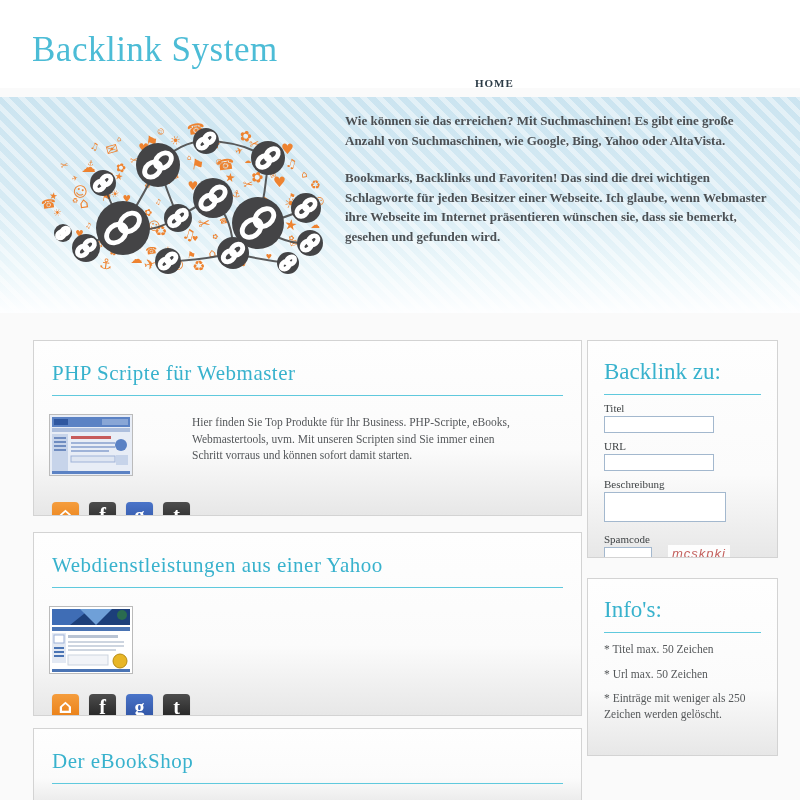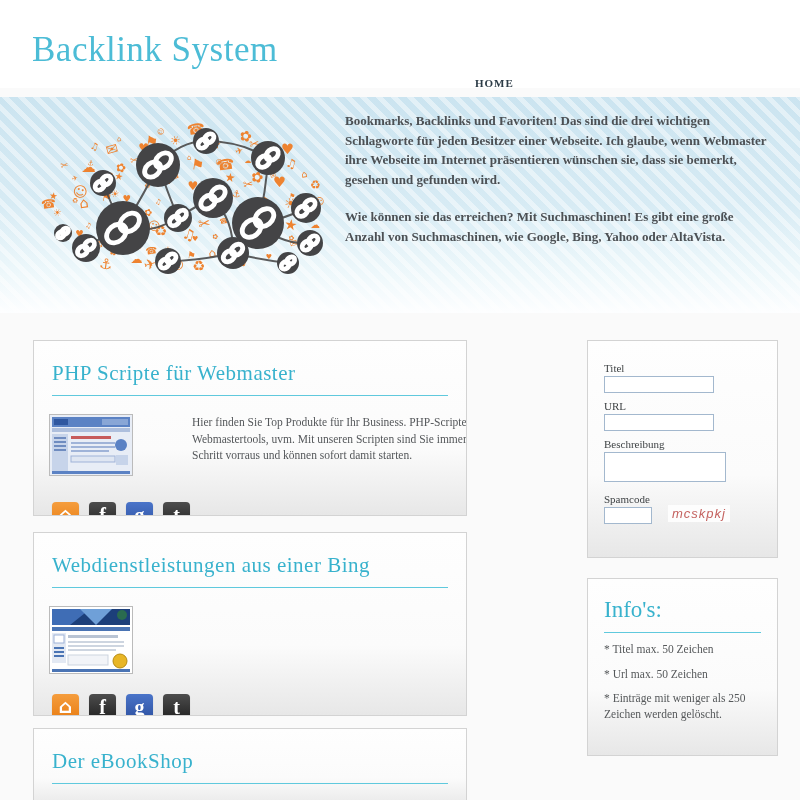--- a/index.html
+++ b/index.html
@@ -35,21 +35,21 @@
   .box{
     position:absolute;box-sizing:border-box;
     border:1px solid #d3d3d3;
     background:linear-gradient(180deg,#fefefe 0%,#fbfbfb 62%,#e7e7e7 100%);
     overflow:hidden;
   }
   .box h2{
     margin:4px 0 0 0;font-weight:normal;color:#38b2cd;
     padding-bottom:9px;border-bottom:1px solid #5fc9dd;
   }
-  .box-left{left:33px;width:434px;padding:16px 18px;}
+  .box-left{left:33px;width:549px;padding:16px 18px;}
   .box-left h2{font-size:21px;letter-spacing:.5px;}
   #box-php{top:340px;height:176px;}
   #box-web{top:532px;height:184px;}
   #box-ebook{top:728px;height:80px;border-bottom:none;}
   .row{margin-top:18px;position:relative;min-height:72px;}
   .thumb{
     position:absolute;left:-3px;top:0;width:82px;height:60px;
     border:1px solid #bbb;background:#fff;cursor:pointer;
   }
   .thumb svg{display:block;}
@@ -305,22 +305,22 @@
           </g>
           <circle cx="35" cy="130" r="9" fill="#444446"></circle>
           <g transform="translate(35 130) rotate(-40) scale(0.9)" fill="none" stroke="#fff" stroke-width="5.368">
             <ellipse cx="-3.2" cy="0" rx="4" ry="3"></ellipse>
             <ellipse cx="3.2" cy="0" rx="4" ry="3"></ellipse>
           </g>
         </g>
     </svg>
   </div>
   <div class="hero-text">
+    <p>Wie können sie das erreichen? Mit Suchmaschinen! Es gibt eine große Anzahl von Suchmaschinen, wie Google, Bing, Yahoo oder AltaVista.</p>
     <p>Bookmarks, Backlinks und Favoriten! Das sind die drei wichtigen Schlagworte für jeden Besitzer einer Webseite. Ich glaube, wenn Webmaster ihre Webseite im Internet präsentieren wünschen sie, dass sie bemerkt, gesehen und gefunden wird.</p>
-    <p>Wie können sie das erreichen? Mit Suchmaschinen! Es gibt eine große Anzahl von Suchmaschinen, wie Google, Bing, Yahoo oder AltaVista.</p>
   </div>
 </div>
 
 <div class="box box-left" id="box-php">
   <h2>PHP Scripte für Webmaster</h2>
   <div class="row">
     <div class="thumb">
       <svg width="82" height="60" viewBox="0 0 82 60">
         <rect width="82" height="60" fill="#e8edf6"></rect>
         <rect x="2" y="2" width="78" height="10" fill="#5b82c4"></rect>
@@ -346,21 +346,21 @@
   </div>
   <div class="social">
     <a class="sicon si-home"><span>⌂</span></a>
     <a class="sicon si-dark"><span>f</span></a>
     <a class="sicon si-blue"><span>g</span></a>
     <a class="sicon si-dark"><span>t</span></a>
   </div>
 </div>
 
 <div class="box box-left" id="box-web">
-  <h2>Webdienstleistungen aus einer Bing</h2>
+  <h2>Webdienstleistungen aus einer Yahoo</h2>
   <div class="row">
     <div class="thumb">
       <svg width="82" height="66" viewBox="0 0 82 66">
         <rect width="82" height="66" fill="#ffffff"></rect>
         <rect x="2" y="2" width="78" height="16" fill="#1c3f7a"></rect>
         <path d="M2,2 L40,2 L20,18 L2,18 Z" fill="#3f6db5"></path>
         <path d="M30,2 L62,2 L46,18 Z" fill="#6fa0d8"></path>
         <circle cx="72" cy="8" r="5" fill="#2a6b4f"></circle>
         <rect x="2" y="20" width="78" height="4" fill="#4a74b4"></rect>
         <rect x="2" y="26" width="14" height="30" fill="#e3e9f3"></rect>
@@ -384,20 +384,21 @@
     <a class="sicon si-blue"><span>g</span></a>
     <a class="sicon si-dark"><span>t</span></a>
   </div>
 </div>
 
 <div class="box box-left" id="box-ebook">
   <h2>Der eBookShop</h2>
 </div>
 
 <div class="box box-side" id="form-box">
+  <h2>Backlink zu:</h2>
   <label class="flabel">Titel</label>
   <input class="finput" type="text" style="">
   <label class="flabel">URL</label>
   <input class="finput" type="text" style="">
   <label class="flabel">Beschreibung</label>
   <textarea class="ftextarea" style=""></textarea>
   <label class="flabel">Spamcode</label>
   <div class="spamrow">
     <input class="finput spam-input" type="text" style=""><span class="captcha">mcskpkj</span>
   </div>

